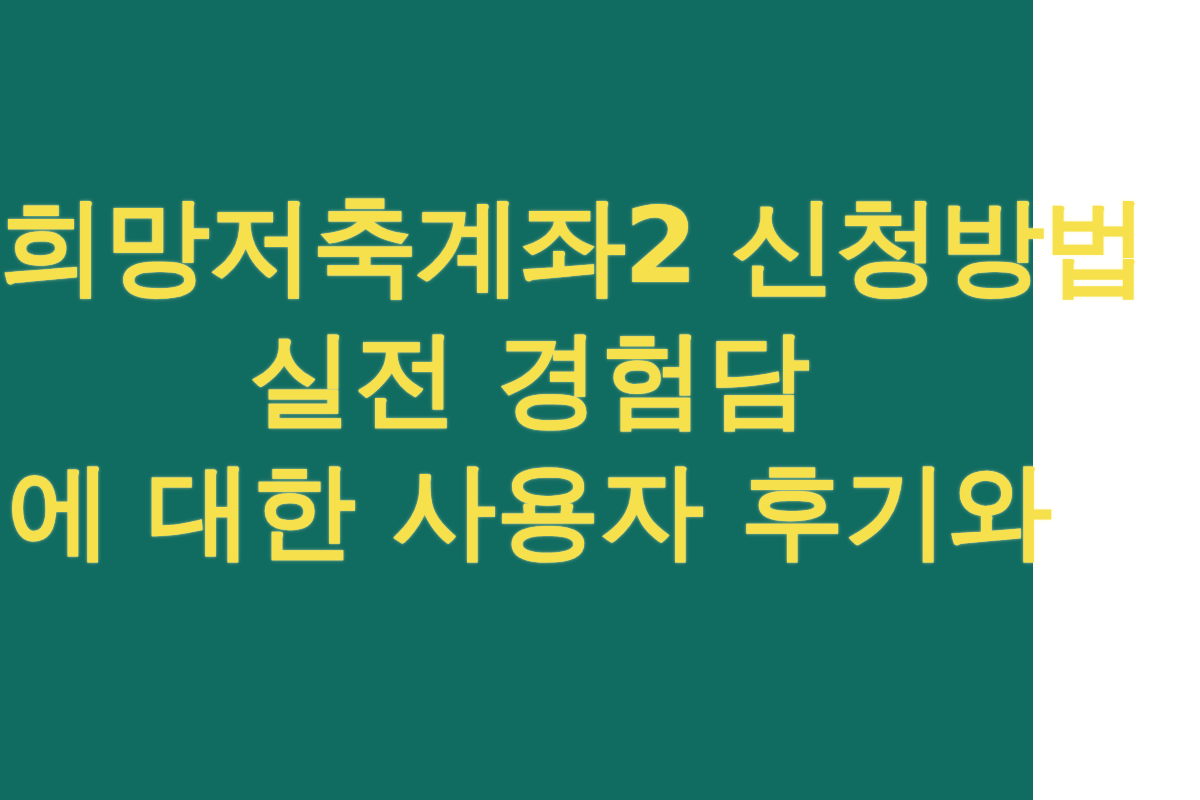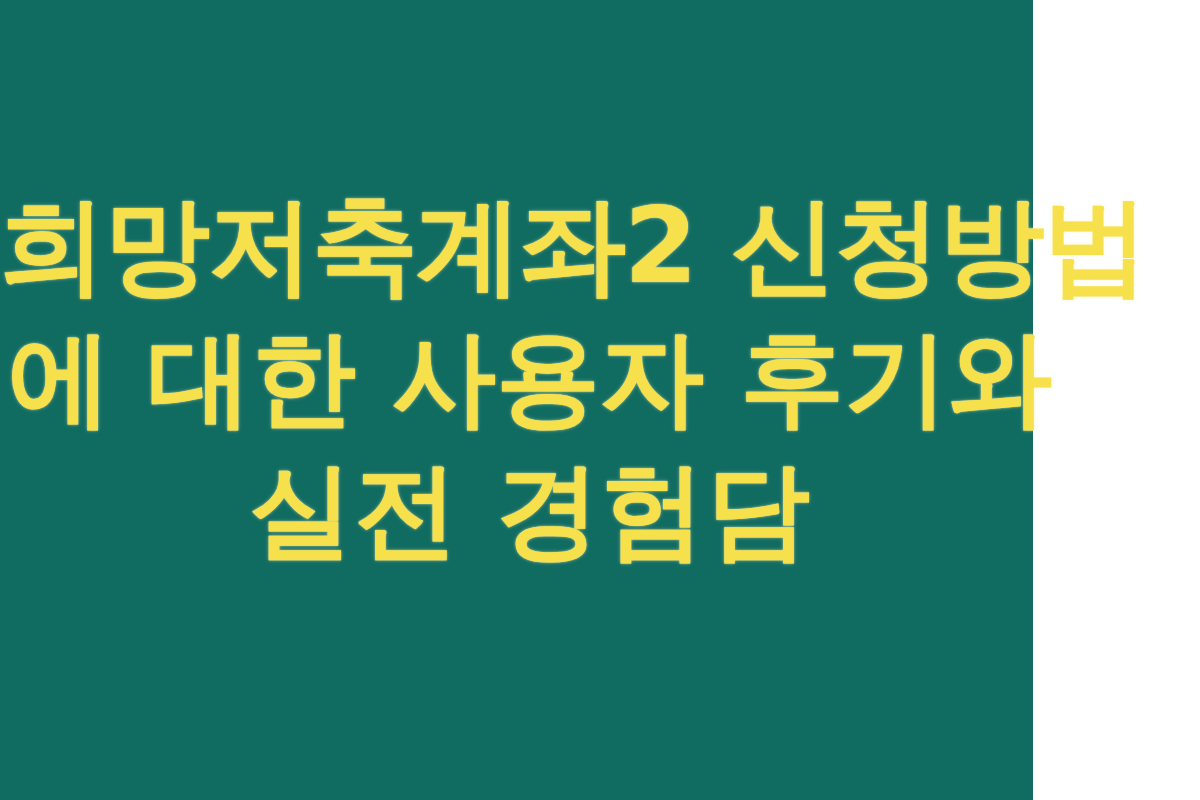--- a/index.html
+++ b/index.html
@@ -72,18 +72,18 @@
 </style>
 </head>
 <body>
 
 <div class="thumbnail-card">
 
   <div class="title-block">
 
     <span class="title-line title-line--first">희망저축계좌2 신청방법</span>
 
+    <span class="title-line title-line--third">실전 경험담</span>
+
     <span class="title-line title-line--second">에 대한 사용자 후기와</span>
-
-    <span class="title-line title-line--third">실전 경험담</span>
 
   </div>
 </div>
 
 </body></html>

